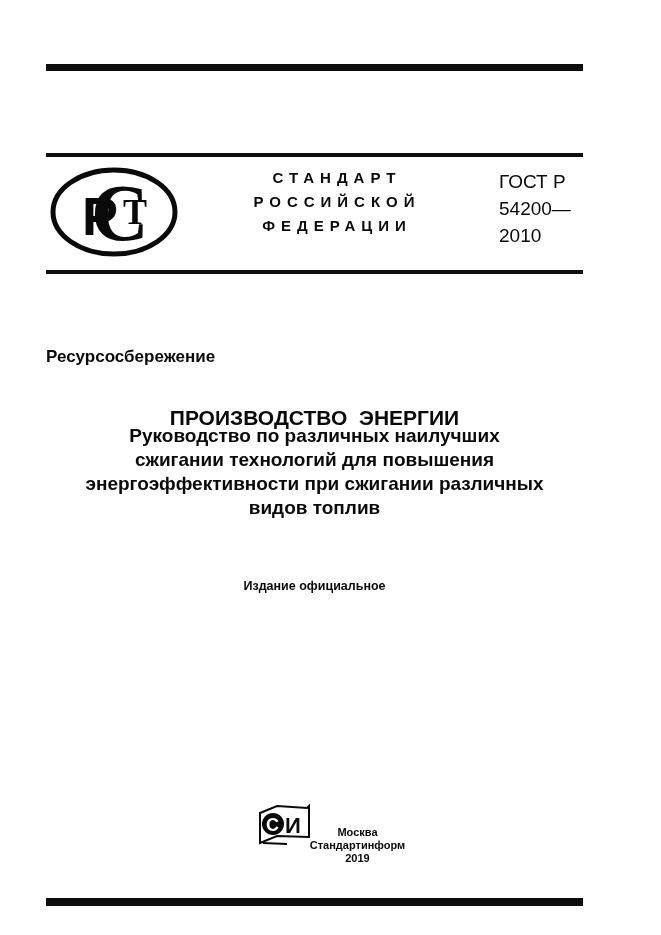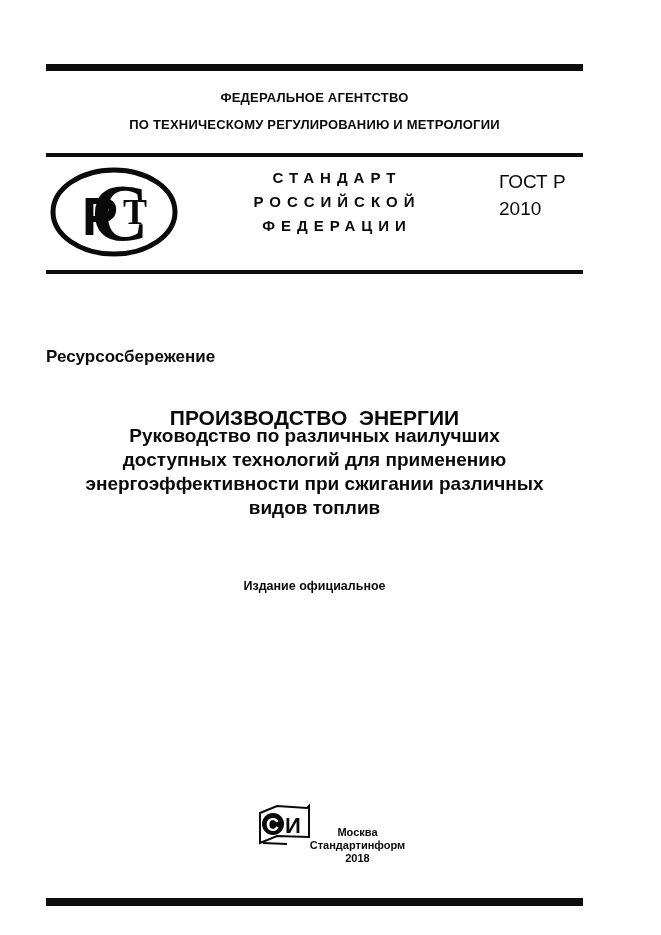--- a/index.html
+++ b/index.html
@@ -49,67 +49,66 @@
     text-align:center;font-weight:bold;font-size:11px;line-height:12.8px;margin-top:23px;
   }
 </style>
 </head>
 <body>
 
 <div class="page">
 
   <div class="abs bar bar-top"></div>
 
-  <div class="abs header-line header-l1">ФЕДЕРАЛЬНОЕ АГЕНТСТВО</div>
-  <div class="abs header-line header-l2">ПО ТЕХНИЧЕСКОМУ РЕГУЛИРОВАНИЮ И МЕТРОЛОГИИ</div>
 
   <div class="abs bar rule-a"></div>
 
   <svg class="abs rst-logo" viewBox="0 0 134 94" xmlns="http://www.w3.org/2000/svg">
     <ellipse cx="67" cy="47" rx="61" ry="42" fill="none" stroke="#0a0a0a" stroke-width="5"></ellipse>
     <text x="44" y="75" font-family="Liberation Serif, serif" font-size="80" font-weight="bold" fill="#0a0a0a">С</text>
     <text x="35" y="70" font-family="Liberation Sans, sans-serif" font-size="54" font-weight="bold" fill="#0a0a0a">Р</text>
     <text x="76" y="59" font-family="Liberation Serif, serif" font-size="36" font-weight="bold" fill="#0a0a0a">Т</text>
   </svg>
 
   <div class="abs designation">
       <div class="line">СТАНДАРТ</div>
       <div class="line">РОССИЙСКОЙ</div>
       <div class="line">ФЕДЕРАЦИИ</div>
     </div>
 
   <div class="abs gost-code">
       <div class="line">ГОСТ Р</div>
+      <div class="line">54200—</div>
       <div class="line">2010</div>
     </div>
 
   <div class="abs bar rule-b"></div>
 
   <div class="abs group-name">Ресурсосбережение</div>
 
   <div class="abs main-title">ПРОИЗВОДСТВО  ЭНЕРГИИ</div>
 
   <div class="abs subtitle">
       <div class="line">Руководство по различных наилучших</div>
-      <div class="line">доступных технологий для применению</div>
+      <div class="line">сжигании технологий для повышения</div>
       <div class="line">энергоэффективности при сжигании различных</div>
       <div class="line">видов топлив</div>
     </div>
 
   <div class="abs edition">Издание официальное</div>
 
   <svg class="abs si-logo" viewBox="0 0 55 43" xmlns="http://www.w3.org/2000/svg">
     <path d="M3 10 L20 3 L50 5 L52 3 L52 34 L20 33 L3 40 Z" fill="#ffffff" stroke="#0a0a0a" stroke-width="2"></path>
     <circle cx="16" cy="21" r="11" fill="#0a0a0a"></circle>
     <text x="9" y="28" font-family="Liberation Sans, sans-serif" font-size="18" font-weight="bold" fill="#ffffff">С</text>
     <text x="28" y="30" font-family="Liberation Sans, sans-serif" font-size="22" font-weight="bold" fill="#0a0a0a">И</text>
     <path d="M6 40 L30 41" stroke="#0a0a0a" stroke-width="2"></path>
   </svg>
 
   <div class="abs imprint">
     <div>Москва</div>
     <div>Стандартинформ</div>
-    <div>2018</div>
+    <div>2019</div>
   </div>
 
   <div class="abs bar bar-bottom"></div>
 
 </div>
 
 </body></html>

